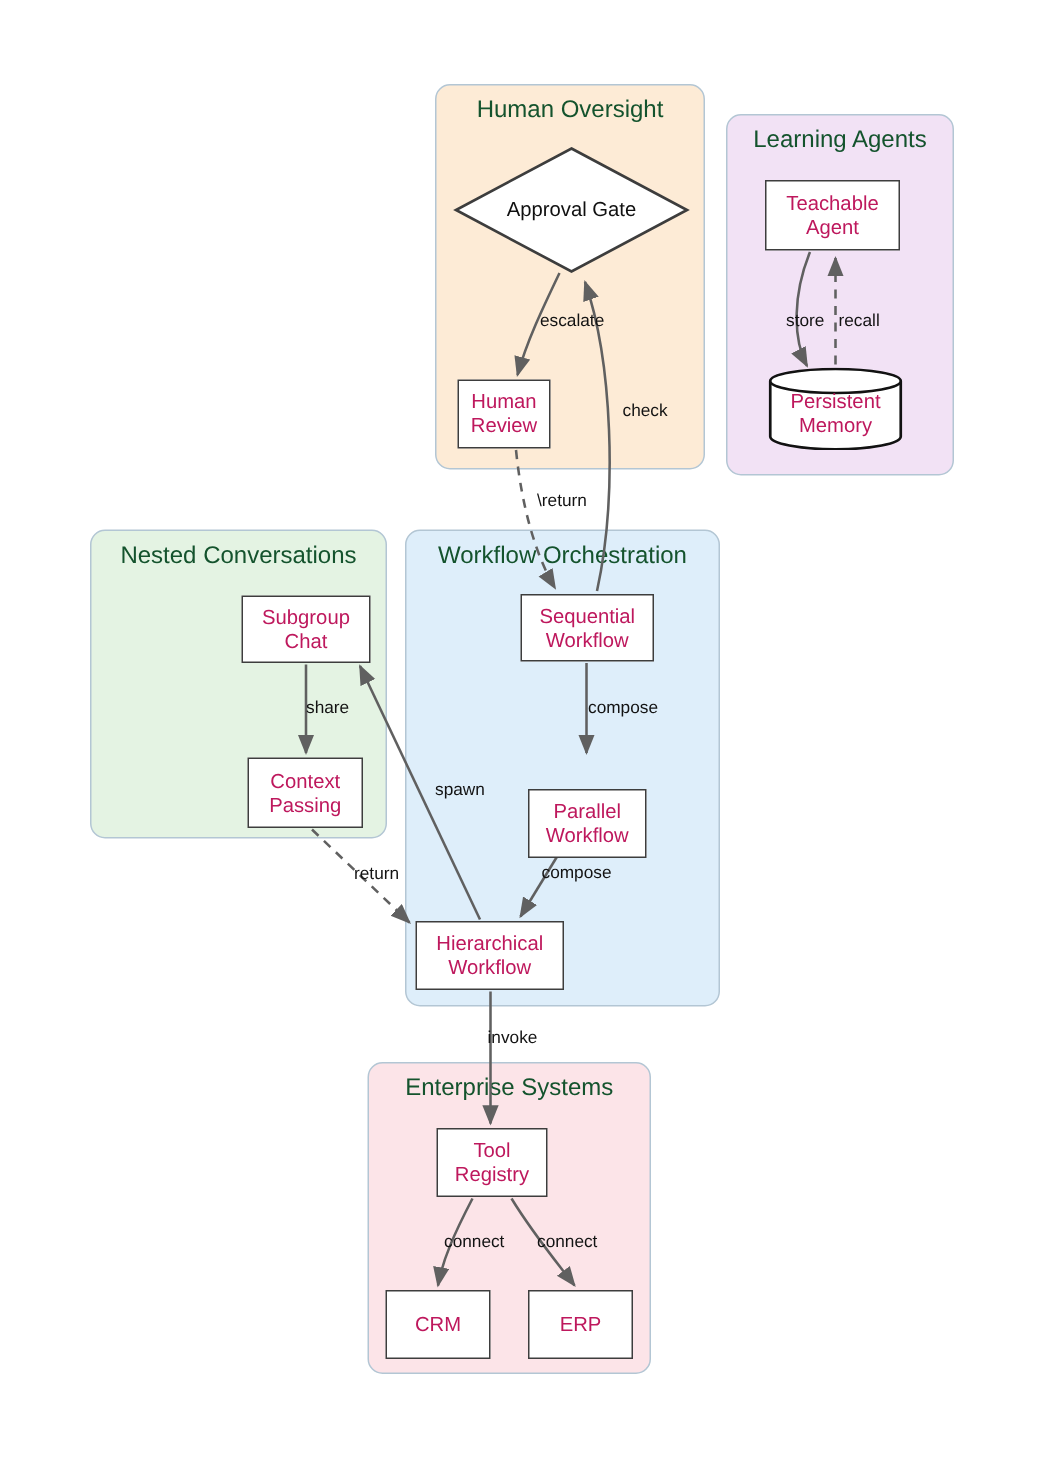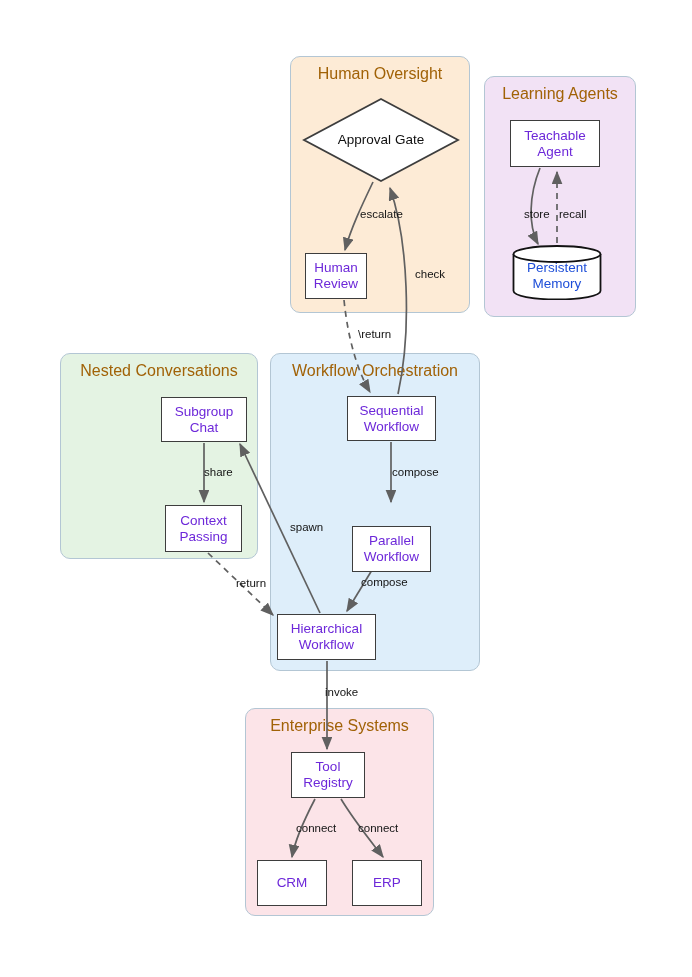--- a/index.html
+++ b/index.html
@@ -31,35 +31,35 @@
     border-radius: 10px;
     border: 1px solid #b3c6d4;
     box-sizing: border-box;
   }
   .cluster-title {
     position: absolute;
     left: 0;
     right: 0;
     text-align: center;
     font-size: 16px;
-    color: #a16207;
+    color: #14532d;
     white-space: nowrap;
   }
   .node {
     position: absolute;
     box-sizing: border-box;
     background: #ffffff;
     border: 1.6px solid #3d3d3d;
     display: flex;
     align-items: center;
     justify-content: center;
     text-align: center;
     font-size: 13.5px;
     line-height: 1.18;
-    color: #6d28d9;
+    color: #be185d;
   }
   .node span { display: block; }
   .diamond-wrap {
     position: absolute;
   }
   .diamond-label {
     position: absolute;
     left: 0; right: 0; top: 0; bottom: 0;
     display: flex;
     align-items: center;
@@ -72,21 +72,21 @@
   .cyl-wrap { position: absolute; }
   .cyl-label {
     position: absolute;
     left: 0; right: 0; top: 0; bottom: 0;
     display: flex;
     align-items: center;
     justify-content: center;
     text-align: center;
     font-size: 13.5px;
     line-height: 1.18;
-    color: #1d4ed8;
+    color: #be185d;
     padding-top: 6px;
     box-sizing: border-box;
   }
   .edge-label {
     position: absolute;
     font-size: 11.5px;
     color: #131313;
     white-space: nowrap;
     text-align: right;
   }

